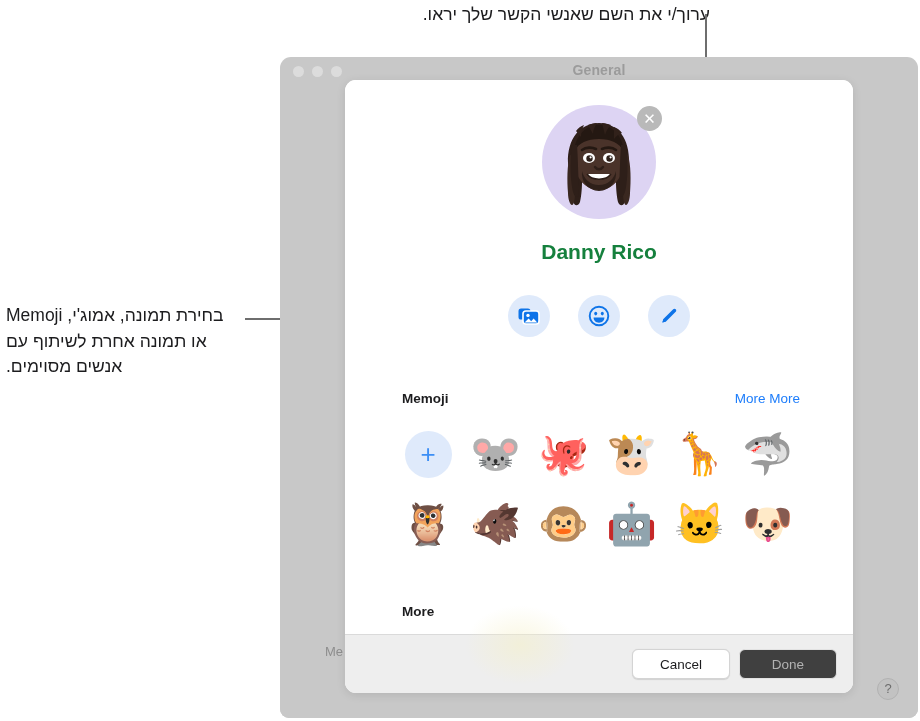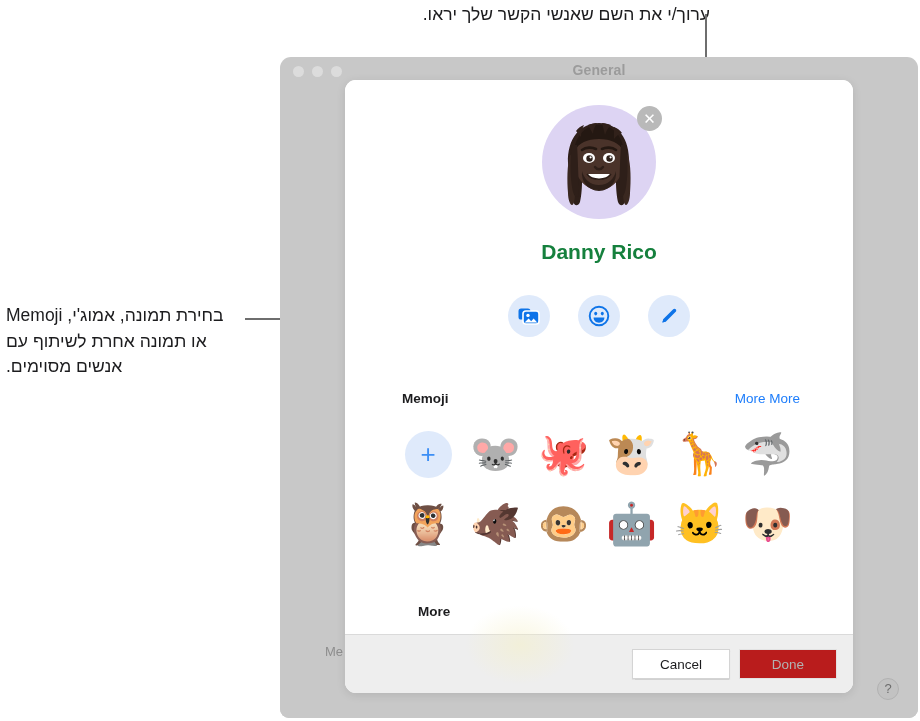--- a/index.html
+++ b/index.html
@@ -211,21 +211,21 @@
 
   .section-head {
     position: absolute;
     left: 57px;
     right: 53px;
     display: flex;
     align-items: baseline;
     justify-content: space-between;
   }
   .section-head.memoji { top: 311px; }
-  .section-head.more { top: 524px; margin-left: 16px; }
+  .section-head.more { top: 524px; }
   .section-title {
     font-size: 13.5px;
     font-weight: bold;
     color: #1c1c1e;
   }
   .section-link {
     font-size: 13.5px;
     color: #1d7dfb;
   }
 
@@ -279,34 +279,34 @@
     left: 120px;
     top: -30px;
     width: 110px;
     height: 80px;
     background: radial-gradient(ellipse at center, rgba(245,240,200,0.55), rgba(245,240,200,0) 70%);
     pointer-events: none;
   }
   .btn {
     min-width: 96px;
     height: 28px;
-    border-radius: 0;
+    border-radius: 6px;
     font-size: 13.5px;
     display: flex;
     align-items: center;
     justify-content: center;
   }
   .btn-cancel {
     background: #ffffff;
     color: #1c1c1e;
     border: 1px solid #d4d4d4;
     box-shadow: 0 0.5px 1px rgba(0,0,0,0.12);
   }
   .btn-done {
-    background: #b91c1c;
+    background: #404040;
     color: #b2b2b2;
     border: 1px solid #e2e2e2;
   }
 </style>
 </head>
 <body>
 
 <div class="stage">
 
   <div class="callout-text" id="callout-top">ערוך/י את השם שאנשי הקשר שלך יראו.</div>

